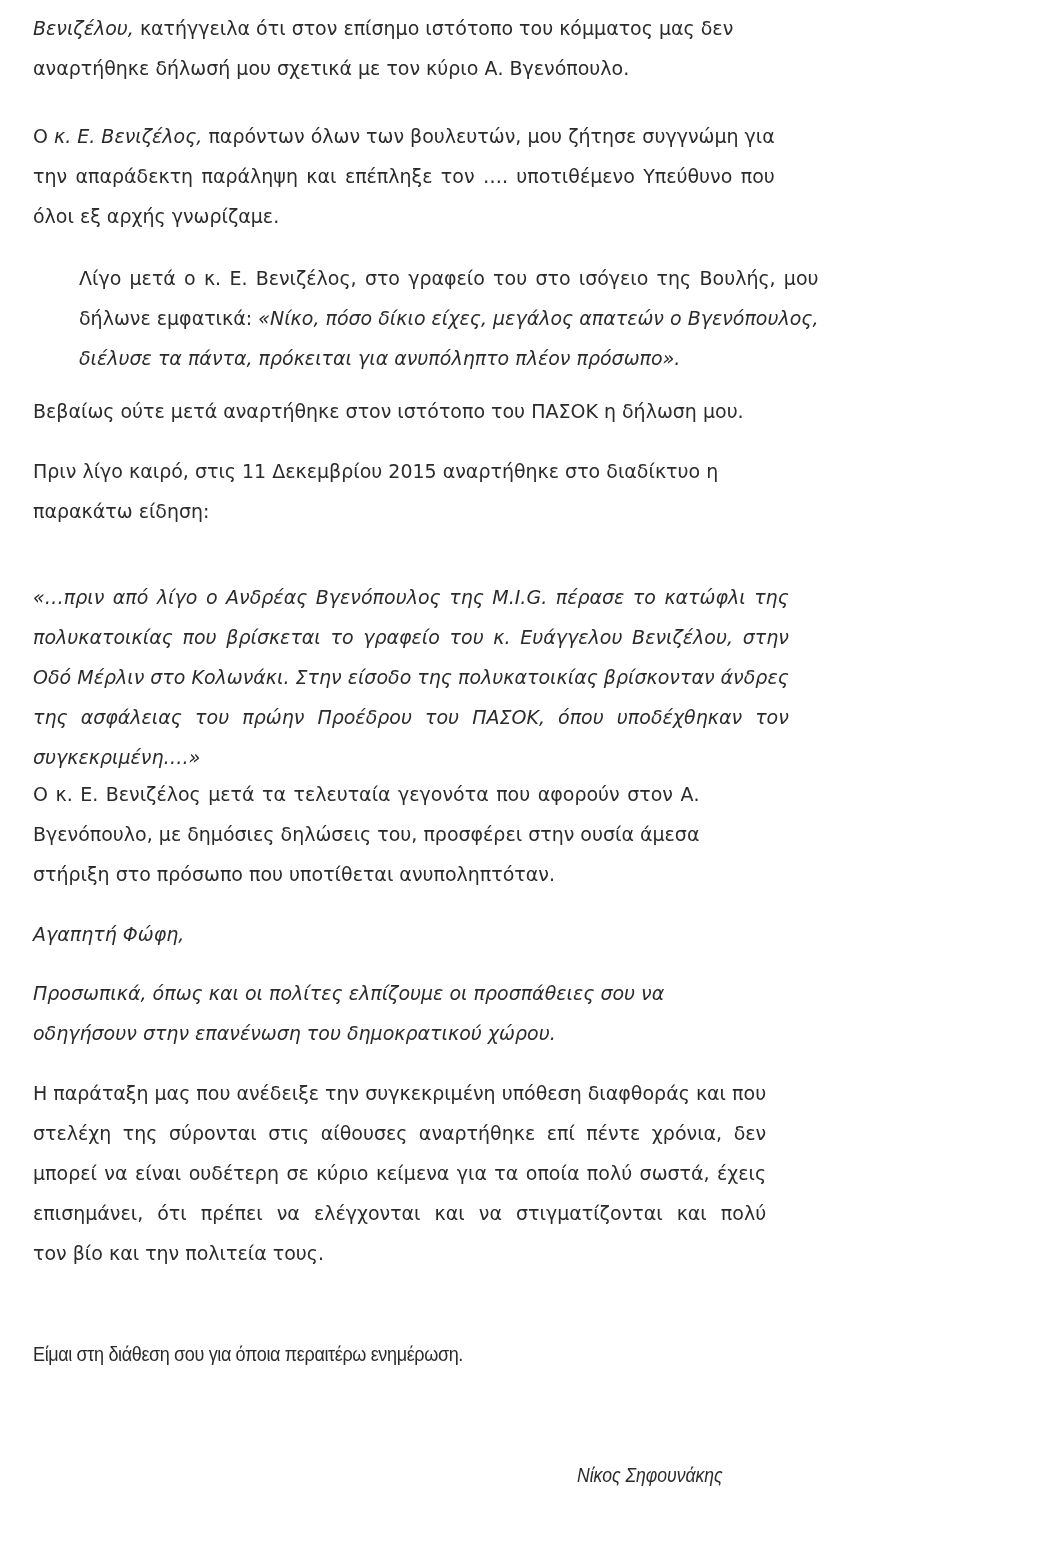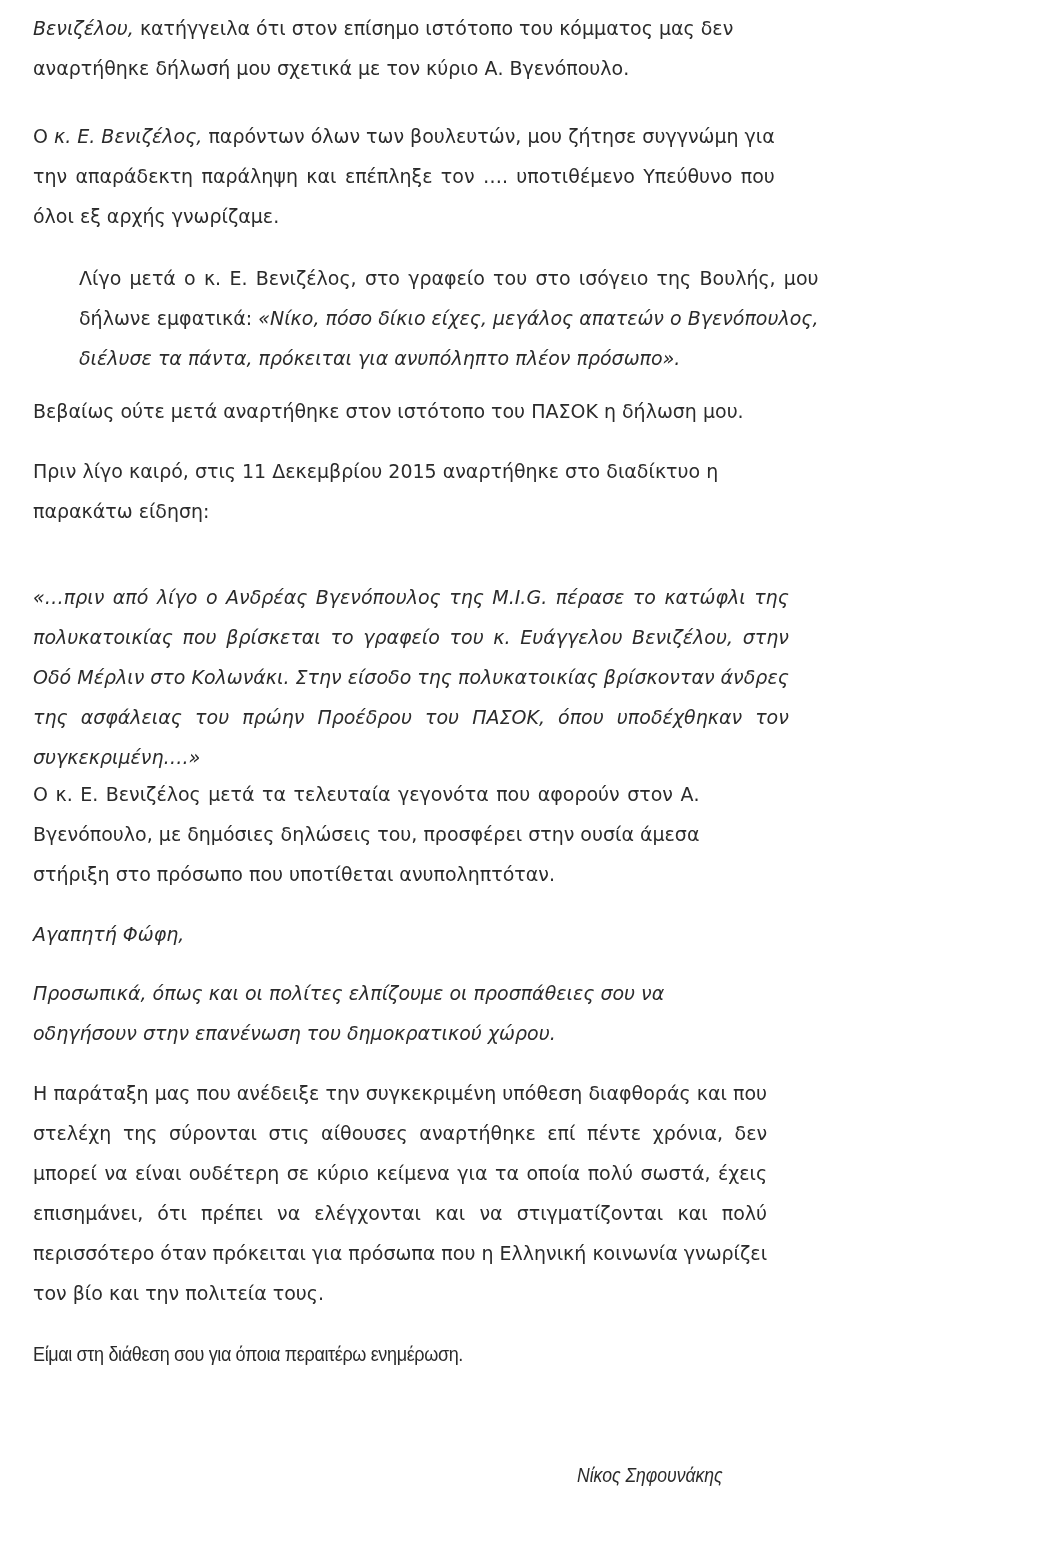--- a/index.html
+++ b/index.html
@@ -112,21 +112,20 @@
     </div>
   <div class="para p9">
       <span class="line"><span>Προσωπικά, όπως και οι πολίτες ελπίζουμε οι  προσπάθειες σου να</span></span>
       <span class="line last"><span>οδηγήσουν στην επανένωση του δημοκρατικού χώρου.</span></span>
     </div>
   <div class="para p10">
       <span class="line"><span>Η παράταξη μας που ανέδειξε την συγκεκριμένη υπόθεση διαφθοράς και που</span></span>
       <span class="line"><span>στελέχη της σύρονται στις αίθουσες αναρτήθηκε επί πέντε χρόνια,    δεν</span></span>
       <span class="line"><span>μπορεί να είναι ουδέτερη σε κύριο κείμενα για  τα οποία πολύ σωστά, έχεις</span></span>
       <span class="line"><span>επισημάνει, ότι πρέπει να ελέγχονται και να στιγματίζονται και πολύ</span></span>
-      <span class="line"><span>περισσότερο όταν πρόκειται για πρόσωπα που η Ελληνική κοινωνία γνωρίζει</span></span>
       <span class="line last"><span>τον βίο και την πολιτεία τους.</span></span>
     </div>
   <div class="para p11">
       <span class="line last"><span>Είμαι στη διάθεση σου για όποια περαιτέρω ενημέρωση.</span></span>
     </div>
 </div>
 
 <div class="signature">Νίκος Σηφουνάκης</div>
 
 </body></html>

